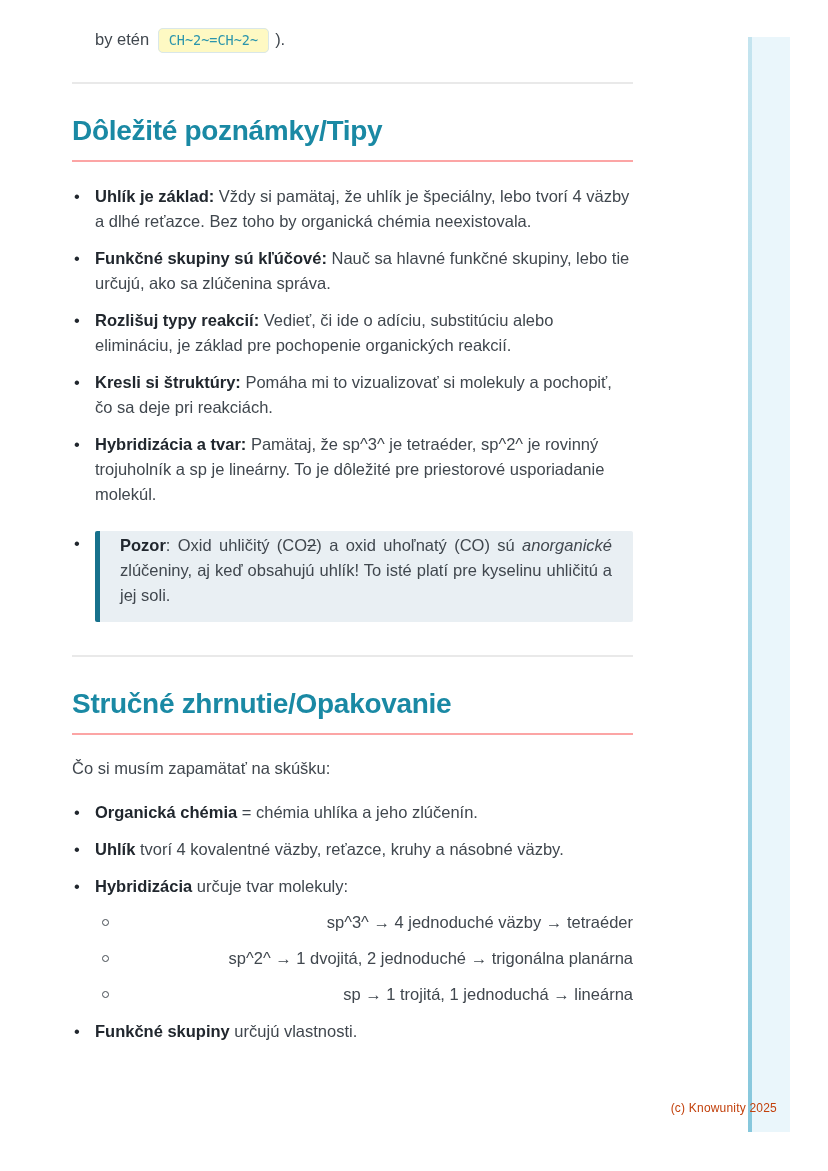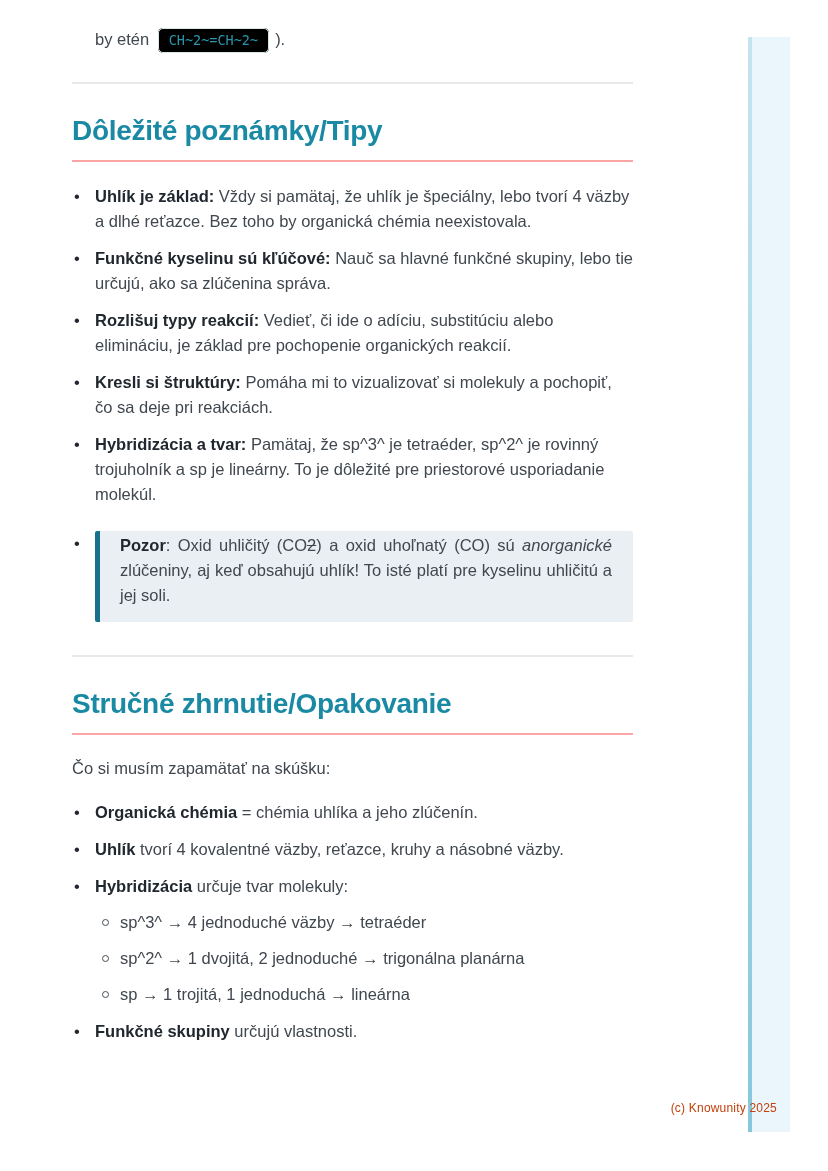--- a/index.html
+++ b/index.html
@@ -7,40 +7,40 @@
   body {
     width:828px; height:1171px; position:relative; overflow:hidden;
     background:#ffffff; font-family:"Liberation Sans", sans-serif;
     -webkit-font-smoothing:antialiased;
   }
   .content { position:absolute; left:72px; top:0; width:561px; }
 
   .intro { margin:30px 0 0 23px; font-size:16.5px; color:#40474e; }
   .code-pill {
     font-family:"DejaVu Sans Mono", monospace; font-size:13.5px; color:#2b95ac;
-    background:#000000; border:1px solid #d9e7e9; border-radius:5px;
+    background:#fef9c3; border:1px solid #d9e7e9; border-radius:5px;
     padding:3px 10px 4px; margin:0 6px 0 4px; white-space:nowrap;
   }
 
   .divider { border:none; border-top:2px solid #e9e9e9; margin:33px 0 0; }
 
   h1 {
     font-size:28px; font-weight:bold; color:#1a89a4; letter-spacing:-0.3px;
     margin:31px 0 0; padding-bottom:13px; border-bottom:2px solid #fca5a5;
   }
 
   .lead { margin:24px 0 0; font-size:16.5px; color:#40474e; }
 
   ul { list-style:none; margin:0; padding:0; }
   .list { margin-top:22px; font-size:16.5px; line-height:25px; color:#40474e; }
   .list > li { position:relative; padding-left:23px; margin-bottom:12px; }
   .list > li::before { content:"•"; position:absolute; left:2px; top:0; color:#21272e; }
   b { color:#21272e; font-weight:bold; }
 
-  .sub { margin-top:11px; }
+  .sub { margin-top:11px;text-align:right; }
   .sub > li { position:relative; padding-left:25px; margin-bottom:11px; }
   .sub.circ > li::before {
     content:""; position:absolute; left:7px; top:8.5px; width:5px; height:5px;
     border:1.5px solid #454c53; border-radius:50%; background:transparent;
   }
   .sub.disc > li::before {
     content:"•"; position:absolute; left:7px; top:0; color:#21272e;
   }
 
   .callout-li { margin-top:24px; }
@@ -67,21 +67,21 @@
 
   <p class="intro"><span>by etén</span>
     <span class="code-pill">CH~2~=CH~2~</span><span>).</span></p>
 
   <hr class="divider">
 
   <h1>Dôležité poznámky/Tipy</h1>
 
   <ul class="list">
     <li><b>Uhlík je základ:</b><span> Vždy si pamätaj, že uhlík je špeciálny, lebo tvorí 4 väzby a dlhé reťazce. Bez toho by organická chémia neexistovala.</span></li>
-    <li><b>Funkčné kyselinu sú kľúčové:</b><span> Nauč sa hlavné funkčné skupiny, lebo tie určujú, ako sa zlúčenina správa.</span></li>
+    <li><b>Funkčné skupiny sú kľúčové:</b><span> Nauč sa hlavné funkčné skupiny, lebo tie určujú, ako sa zlúčenina správa.</span></li>
     <li><b>Rozlišuj typy reakcií:</b><span> Vedieť, či ide o adíciu, substitúciu alebo elimináciu, je základ pre pochopenie organických reakcií.</span></li>
     <li><b>Kresli si štruktúry:</b><span> Pomáha mi to vizualizovať si molekuly a pochopiť, čo sa deje pri reakciách.</span></li>
     <li><b>Hybridizácia a tvar:</b><span> Pamätaj, že sp^3^ je tetraéder, sp^2^ je rovinný trojuholník a sp je lineárny. To je dôležité pre priestorové usporiadanie molekúl.</span></li>
     <li class="callout-li">
       <div class="callout">
         <b>Pozor</b><span>: Oxid uhličitý (CO</span><span class="strike">2</span><span>) a oxid uhoľnatý (CO) sú </span><span class="ital">anorganické</span><span> zlúčeniny, aj keď obsahujú uhlík! To isté platí pre kyselinu uhličitú a jej soli.</span>
       </div>
     </li>
   </ul>
 

